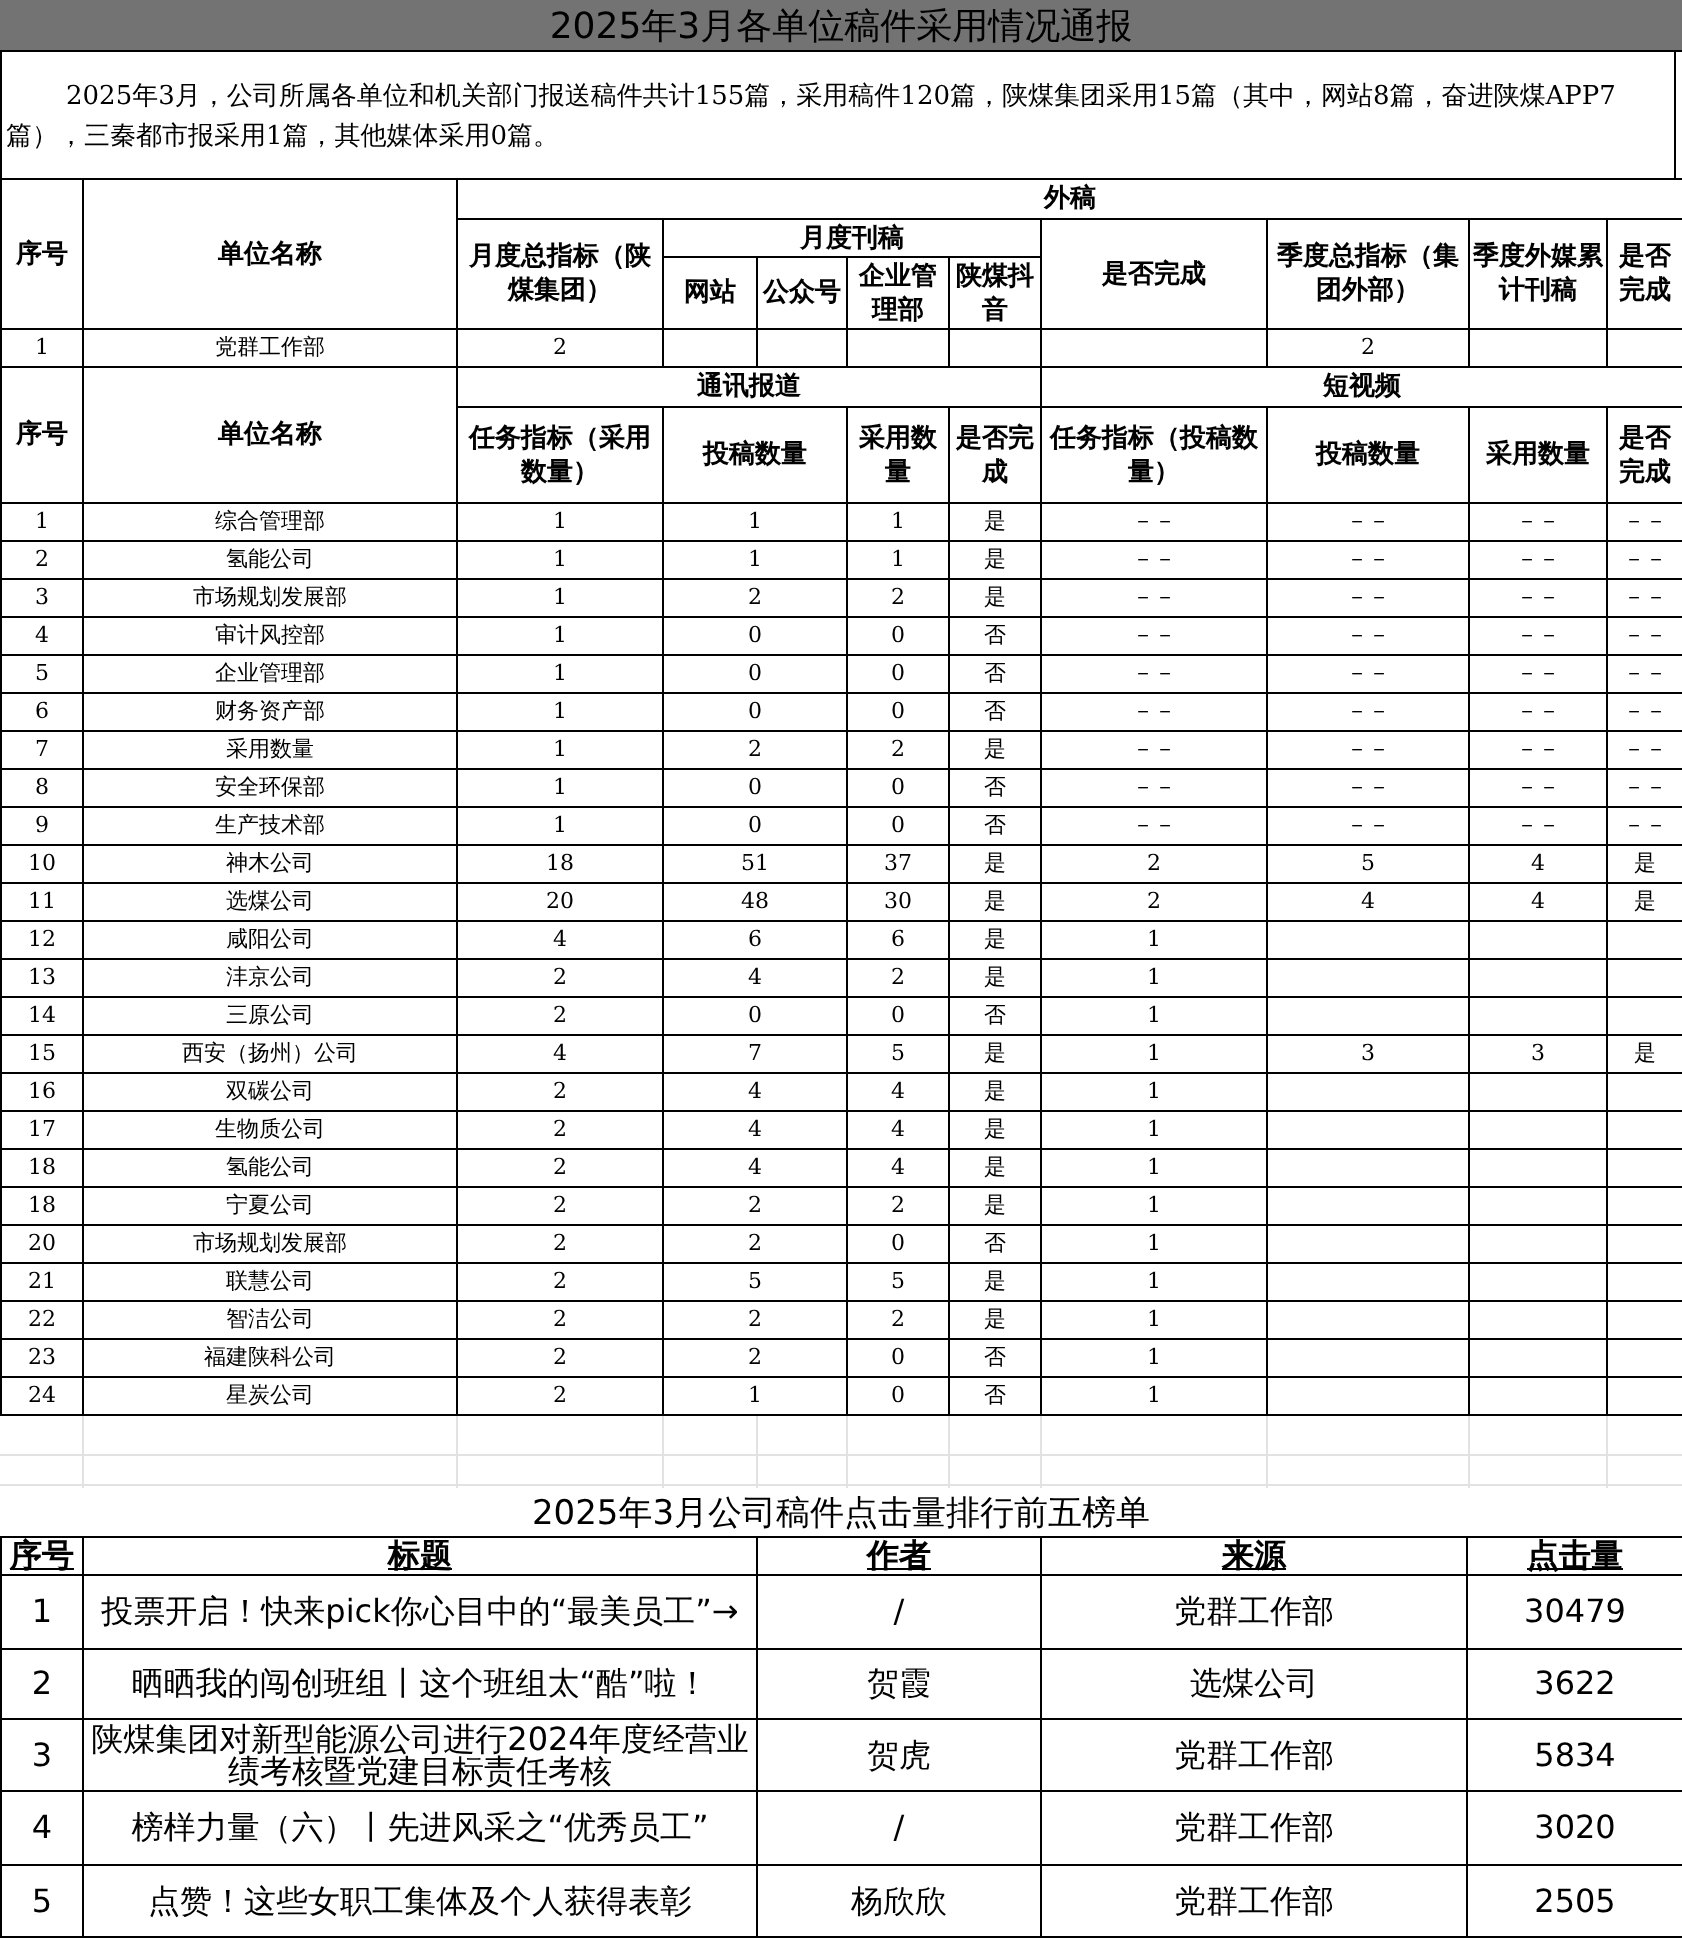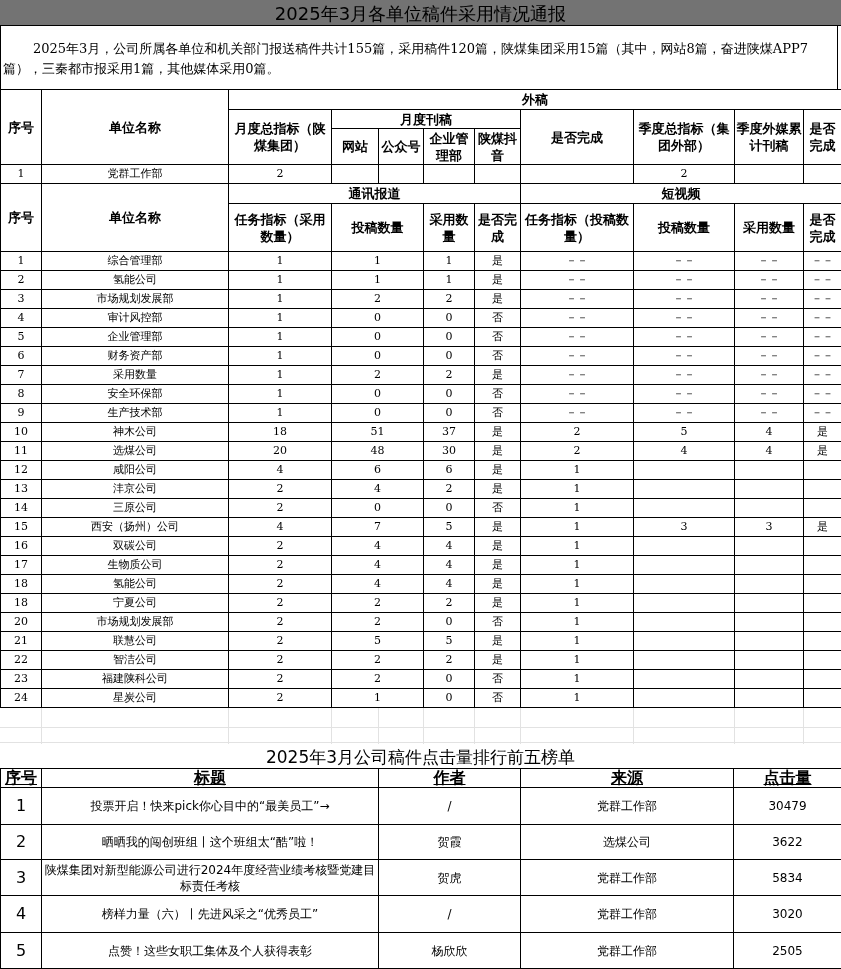--- a/index.html
+++ b/index.html
@@ -10,21 +10,21 @@
   .summary { position:absolute; left:0; top:25px; width:838px; height:64px; border-left:1px solid #000; border-right:1px solid #000;
              font-family:"DejaVu Serif","Liberation Serif", serif; font-size:13px; line-height:20px; padding:14px 0 0 2px; box-sizing:border-box; }
   .summary span { text-indent:30px; display:block; }
   table { border-collapse:collapse; table-layout:fixed; position:absolute; left:0; }
   td { border:1px solid #000; padding:0; text-align:center; vertical-align:middle; overflow:hidden; white-space:nowrap; }
   .main td { font-size:11px; height:18px; line-height:18px; font-family:"DejaVu Serif","Liberation Serif", serif; }
   .main td.h { font-weight:bold; font-family:"DejaVu Sans","Liberation Sans",sans-serif; font-size:13px; white-space:normal; line-height:17px; }
   .grid { position:absolute; left:0; top:708px; width:841px; height:52px; }
   .grid div { position:absolute; background:#e2e2e2; }
   .title2 { position:absolute; left:0; top:744px; width:841px; height:24px; line-height:26px; text-align:center; font-size:17px; }
-  .rank td { font-size:12px; line-height:16px; white-space:normal; }
+  .rank td { font-size:16px; line-height:16px; white-space:normal; }
   .rank td.h { font-size:16px; font-weight:bold; height:18px; text-decoration:underline; }
 </style>
 </head>
 <body>
 
 <div class="title1">2025年3月各单位稿件采用情况通报</div>
 <div class="summary">
   <span>2025年3月，公司所属各单位和机关部门报送稿件共计155篇，采用稿件120篇，陕煤集团采用15篇（其中，网站8篇，奋进陕煤APP7篇），三秦都市报采用1篇，其他媒体采用0篇。</span>
 </div>
 

